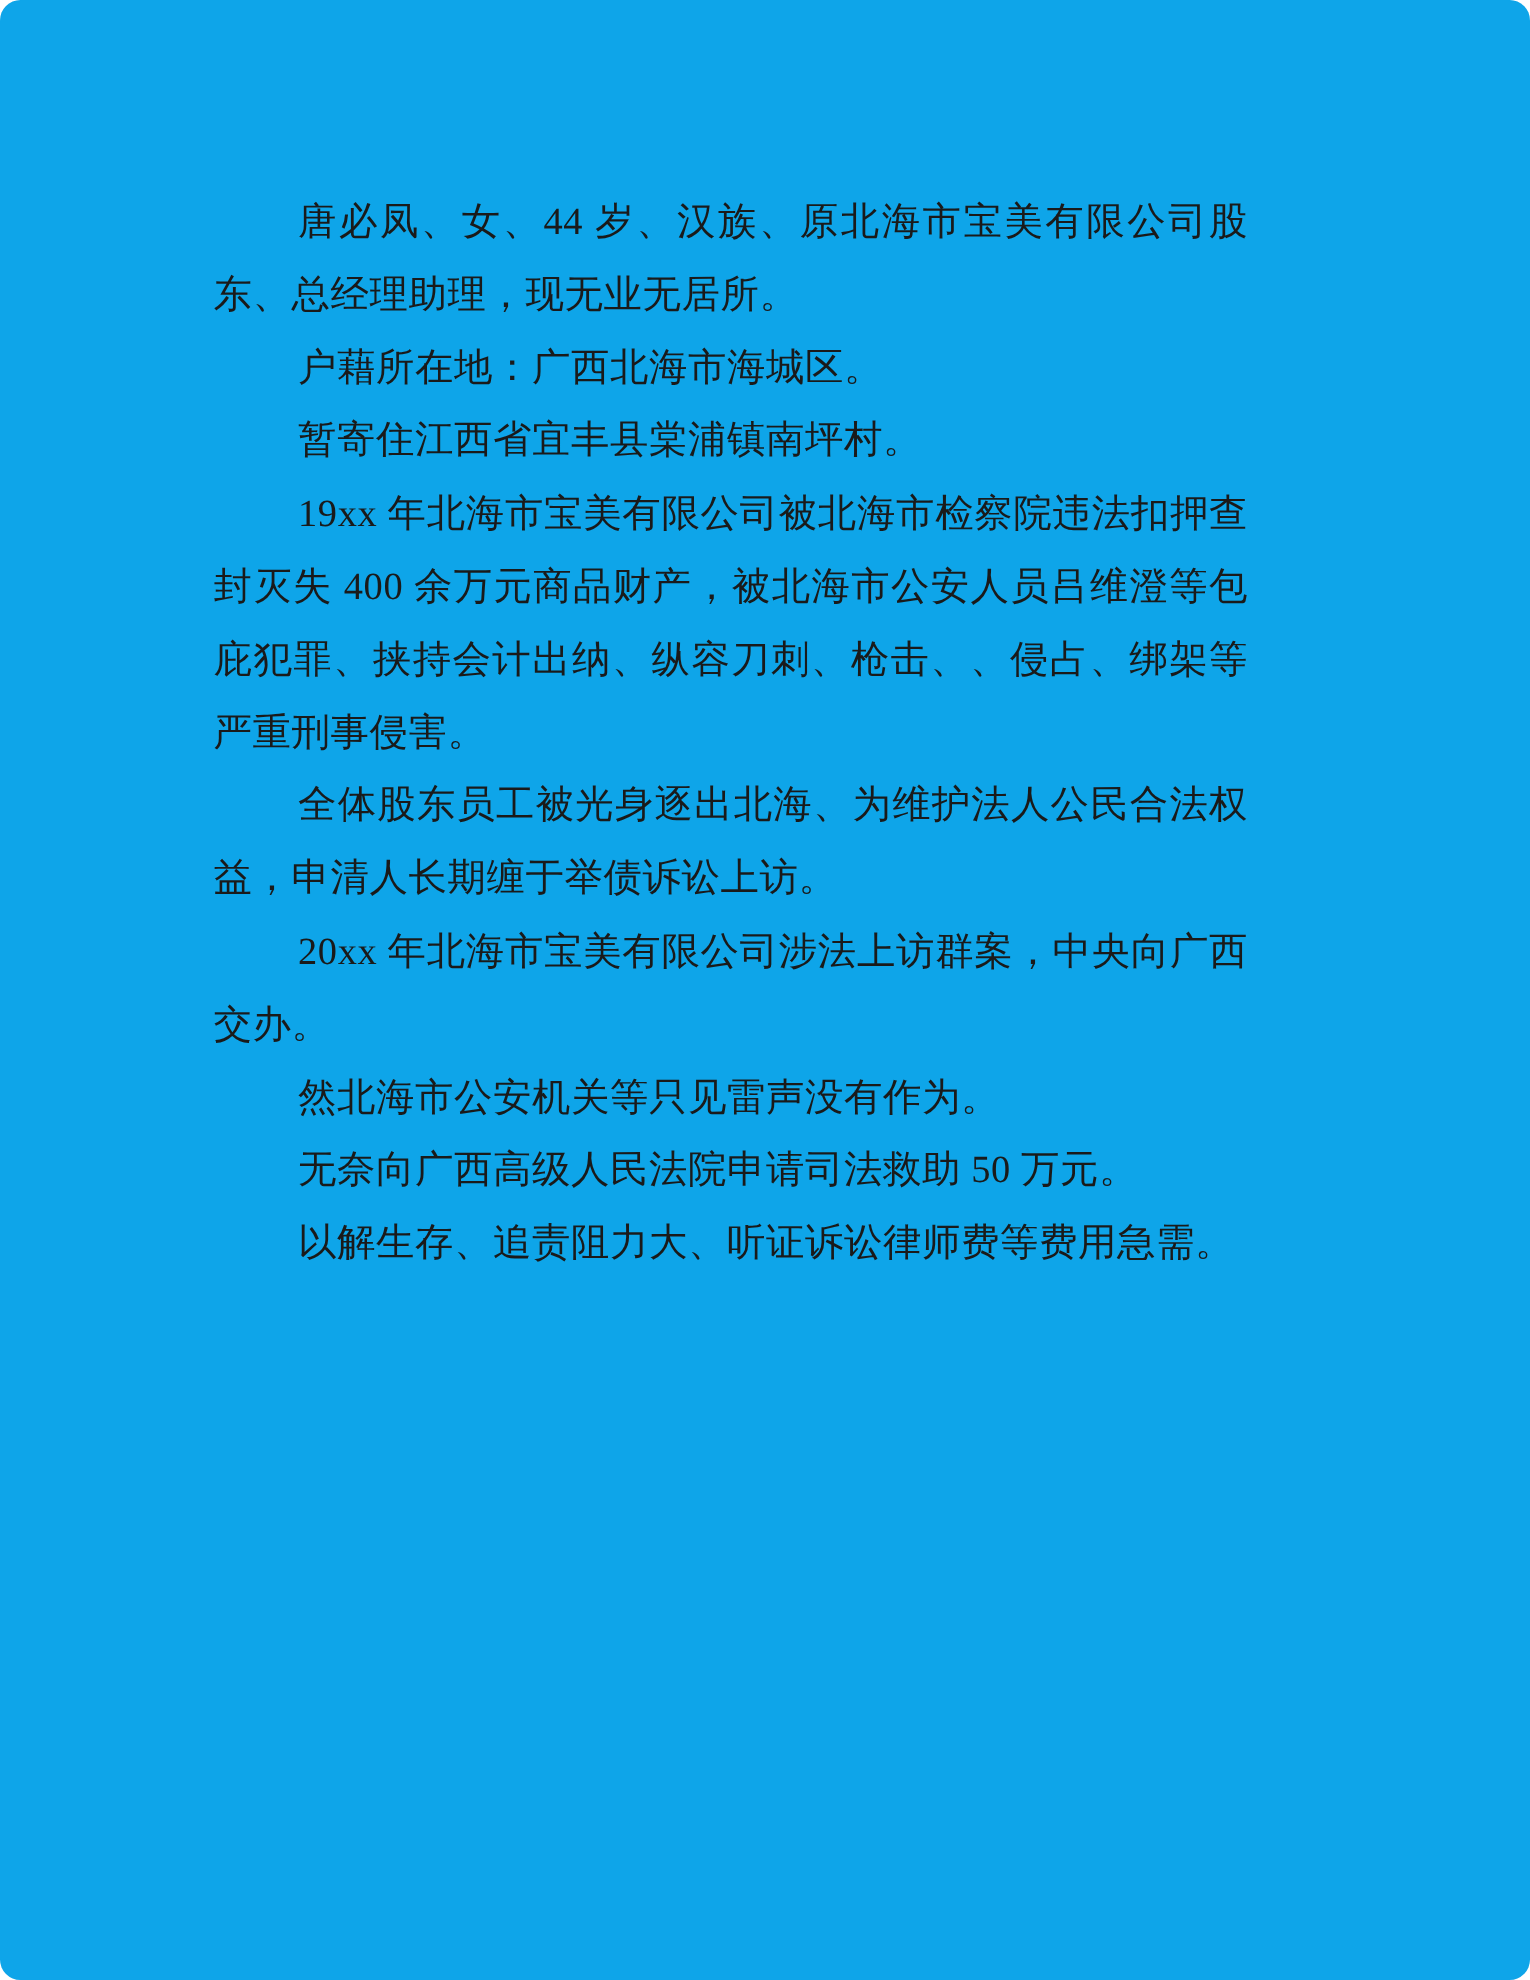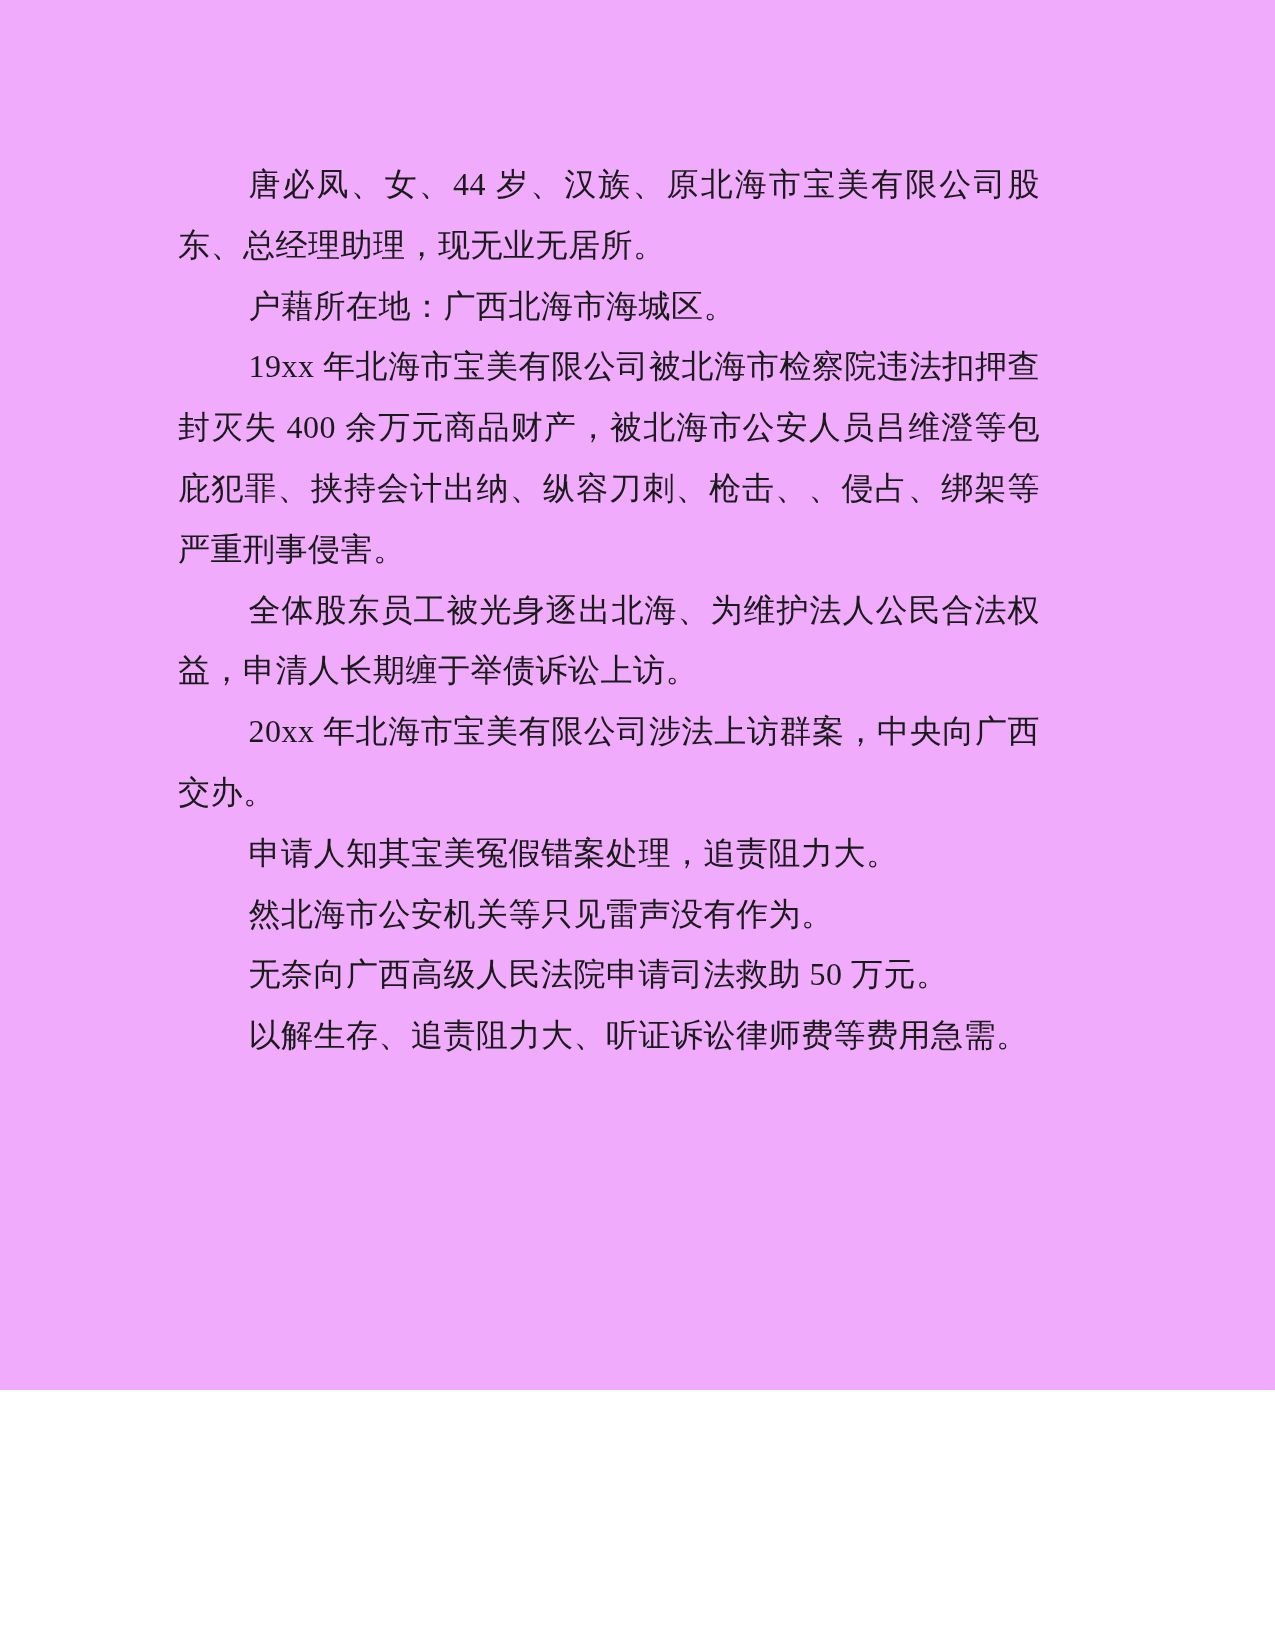--- a/index.html
+++ b/index.html
@@ -3,24 +3,25 @@
 <meta charset="utf-8">
 <style>
   html, body {
     margin: 0;
     padding: 0;
     background: #ffffff;
   }
   .page {
     position: relative;
     width: 1275px;
-    height: 1390px;
-    background: #f0abfc;
+    height: 1650px;
+    background: #0ea5e9;
     overflow: hidden;
     font-family: "Liberation Serif", "DejaVu Serif", serif;
+    border-radius: 17px;
   }
   .doc-body {
     position: absolute;
     top: 154px;
     left: 178px;
     width: 862px;
     color: #1a1a1a;
     font-size: 32px;
     line-height: 60.8px;
     text-align: justify;
@@ -33,21 +34,21 @@
     text-justify: inter-ideograph;
   }
 </style>
 </head>
 <body>
 
 <div class="page">
   <div class="doc-body">
     <p>唐必凤、女、44 岁、汉族、原北海市宝美有限公司股东、总经理助理，现无业无居所。</p>
     <p>户藉所在地：广西北海市海城区。</p>
+    <p>暂寄住江西省宜丰县棠浦镇南坪村。</p>
     <p>19xx 年北海市宝美有限公司被北海市检察院违法扣押查封灭失 400 余万元商品财产，被北海市公安人员吕维澄等包庇犯罪、挟持会计出纳、纵容刀刺、枪击、、侵占、绑架等严重刑事侵害。</p>
     <p>全体股东员工被光身逐出北海、为维护法人公民合法权益，申清人长期缠于举债诉讼上访。</p>
     <p>20xx 年北海市宝美有限公司涉法上访群案，中央向广西交办。</p>
-    <p>申请人知其宝美冤假错案处理，追责阻力大。</p>
     <p>然北海市公安机关等只见雷声没有作为。</p>
     <p>无奈向广西高级人民法院申请司法救助 50 万元。</p>
     <p>以解生存、追责阻力大、听证诉讼律师费等费用急需。</p>
   </div>
 </div>
 
 </body></html>

